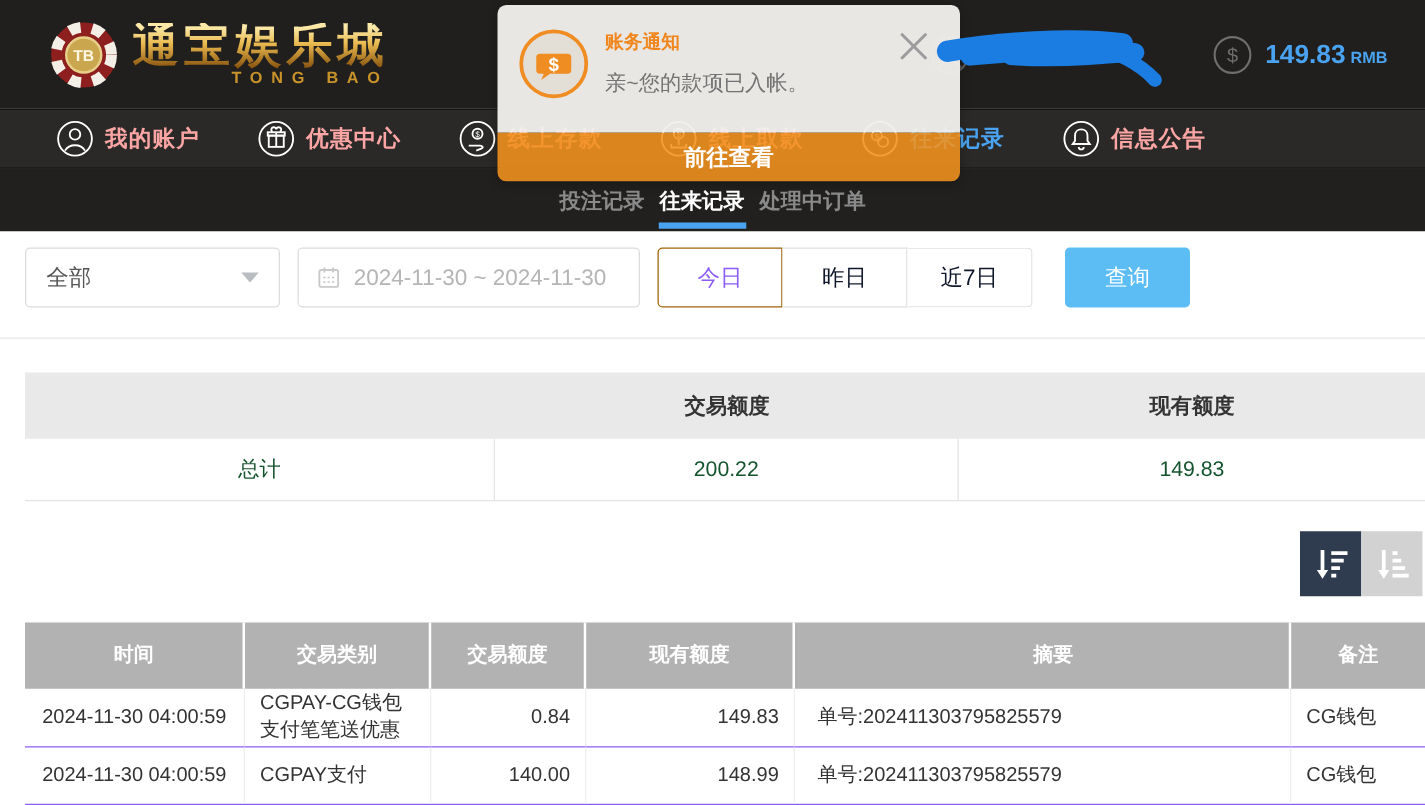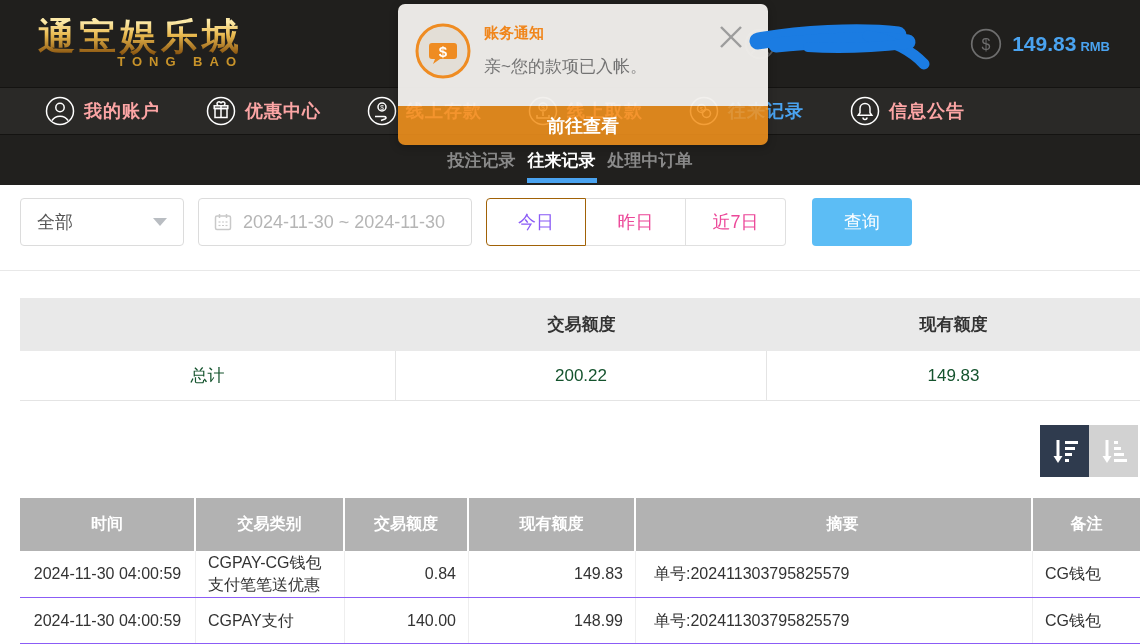--- a/index.html
+++ b/index.html
@@ -26,25 +26,25 @@
   .nav-item.active .nav-label { color:#4aa3f0; }
 
   
   .tabbar { height:50px; background:#21201e; display:flex; justify-content:center; align-items:stretch; }
   .tab { position:relative; display:flex; align-items:center; color:#8a8a8a; font-size:17px; font-weight:bold; padding:0 6px; cursor:pointer; }
   .tab.active { color:#fff; }
   .tab.active::after { content:""; position:absolute; left:50%; transform:translateX(-50%); bottom:2px; width:70px; height:5px; background:#4aa3f0; }
 
   
   .filterbar { display:flex; align-items:center; margin:12px 0 0 20px; height:50px; gap:14px; }
-  .select-box { width:164px; height:48px; border:1px solid #dcdcdc; border-radius:4px; display:flex; align-items:center; justify-content:space-between; padding:0 16px; color:#555; font-size:18px; cursor:pointer; }
+  .select-box { width:204px; height:48px; border:1px solid #dcdcdc; border-radius:4px; display:flex; align-items:center; justify-content:space-between; padding:0 16px; color:#555; font-size:18px; cursor:pointer; }
   .caret { width:0; height:0; border-left:7px solid transparent; border-right:7px solid transparent; border-top:8px solid #b9bdc2; }
   .date-box { width:274px; height:48px; border:1px solid #dcdcdc; border-radius:4px; display:flex; align-items:center; gap:10px; padding:0 14px; color:#b5b5b5; font-size:18px; cursor:pointer; }
   .quick-group { display:flex; height:48px; }
-  .quick-btn { width:100px; border:1px solid #e0e0e0; border-left-width:0; background:#fff; color:#ec4899; font-size:18px; display:flex; align-items:center; justify-content:center; cursor:pointer; }
+  .quick-btn { width:100px; border:1px solid #e0e0e0; border-left-width:0; background:#fff; color:#0f172a; font-size:18px; display:flex; align-items:center; justify-content:center; cursor:pointer; }
   .quick-btn:first-child { border-left-width:1px; border-radius:4px 0 0 4px; }
   .quick-btn:last-child { border-radius:0 4px 4px 0; }
   .quick-btn.active { border:1px solid #a16207; color:#8b5cf6; }
   .search-btn { width:100px; height:48px; margin-left:12px; background:#5cbdf5; border:none; border-radius:4px; color:#fff; font-size:18px; cursor:pointer; }
 
   .divider { border-top:1px solid #e8e8e8; margin-top:23px; }
 
   
   .summary { margin:27px 0 0 20px; width:1120px; font-size:17px; }
   .summary .s-head { display:flex; background:#e9e9e9; height:53px; }
@@ -89,20 +89,28 @@
   
   .scribble { position:absolute; left:748px; top:20px; z-index:60; pointer-events:none; }
 
   .icon-circle { line-height:0; }
 </style>
 </head>
 <body>
 
 <div class="topbar">
   <div class="logo">
+    <span class="icon-circle">
+      <svg width="58" height="58" viewBox="0 0 60 60">
+        <circle cx="30" cy="30" r="27" fill="#8e1f1f"></circle>
+        <circle cx="30" cy="30" r="23" fill="none" stroke="#f3eee6" stroke-width="9" stroke-dasharray="9.6 9.6"></circle>
+        <circle cx="30" cy="30" r="14.5" fill="#caa64e" stroke="#e8d08a" stroke-width="2"></circle>
+        <text x="30" y="35" text-anchor="middle" font-size="13" font-weight="bold" fill="#fdf6e0" font-family="Liberation Sans, sans-serif">TB</text>
+      </svg>
+    </span>
     <span class="logo-text">
       <span class="logo-cn">通宝娱乐城</span>
       <span class="logo-en">TONG BAO</span>
     </span>
   </div>
 
   <div class="user-area">
     <div class="user-chunk">
       <span class="icon-circle">
         <svg width="32" height="32" viewBox="0 0 30 30" fill="none" stroke="#5c5c5c" stroke-width="1.6">

